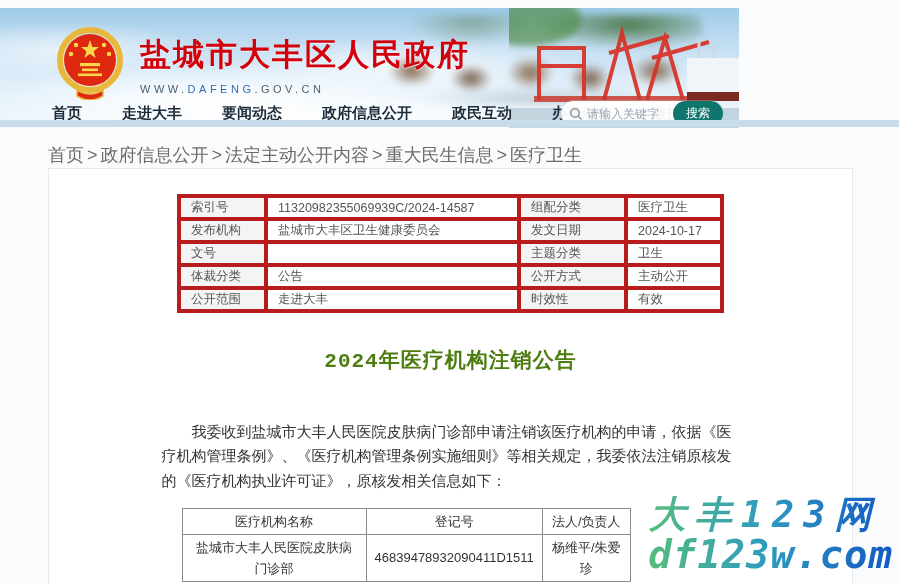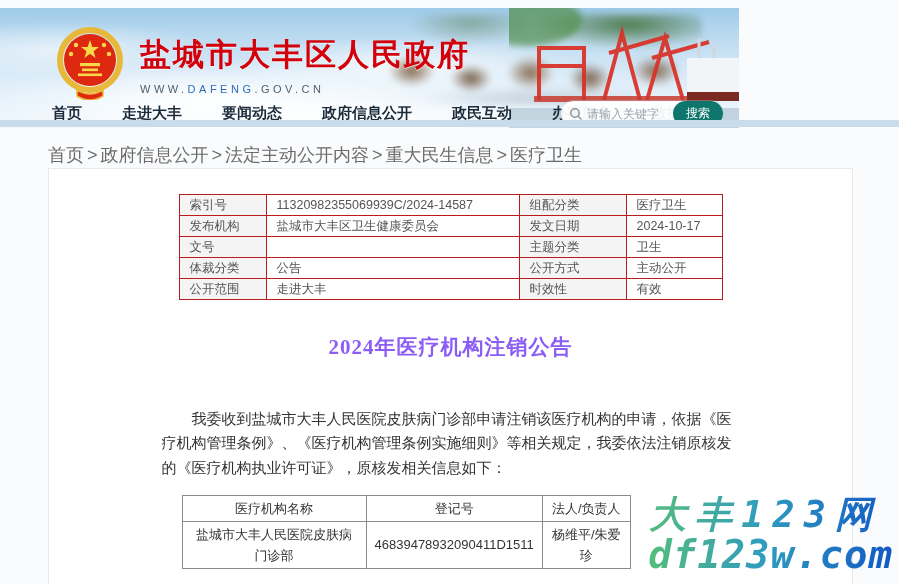--- a/index.html
+++ b/index.html
@@ -90,28 +90,28 @@
   
   .content-box {
     position:absolute; left:48px; top:168px; width:805px; height:420px;
     background:#fff; border:1px solid #e9e9e9; overflow:hidden;
   }
 
   .meta-table {
     margin:25px auto 0; border-collapse:collapse; width:543px;
     font-size:12.5px; color:#555; table-layout:fixed;
   }
-  .meta-table td { border:1px solid #b91c1c; height:21px; padding:1px 10px; background:#fff; }
+  .meta-table td { border:4px solid #b91c1c; height:21px; padding:1px 10px; background:#fff; }
   .meta-table td.mlabel { background:#f4f4f4; }
   .meta-table col.c1 { width:87px; } .meta-table col.c2 { width:253px; }
   .meta-table col.c3 { width:107px; } .meta-table col.c4 { width:96px; }
 
   .article-title {
     margin-top:33px; text-align:center;
-    font-family:Liberation Serif, serif; font-size:21px; font-weight:bold; color:#8b5cf6;
+    font-family:Liberation Mono, monospace; font-size:21px; font-weight:bold; color:#4d7c0f;
     letter-spacing:1px;
   }
   .article-body {
     width:578px; margin:0 auto;
     font-family:"Liberation Serif", serif; font-size:15px; color:#333; line-height:1.62;
   }
   .article-body p { text-indent:2em; }
   .p1 { margin-top:46px; }
 
   .org-table {
@@ -127,21 +127,21 @@
   .watermark {
     position:absolute; right:6px; top:490px; z-index:5; text-align:right;
     font-family:"DejaVu Sans Mono", monospace; font-style:italic; font-weight:bold;
     pointer-events:none;
   }
   .wm1, .wm2 {
     background:linear-gradient(90deg,#55bd7c 0%, #2f9bbf 48%, #1258c5 100%);
     -webkit-background-clip:text; background-clip:text;
     -webkit-text-fill-color:transparent; color:transparent;
   }
-  .wm1 { font-size:37px; letter-spacing:9px; padding-right:12px; }
+  .wm1 { font-size:37px; letter-spacing:9px; padding-right:12px;text-align:center; }
   .wm2 { font-size:39px; letter-spacing:1px; margin-top:-8px; }
 </style>
 </head>
 <body>
 
 <div class="banner">
   <div class="clouds"></div>
   <div class="deer-band"></div>
 
   <svg class="cranes" width="230" height="120" viewBox="0 0 230 120">

